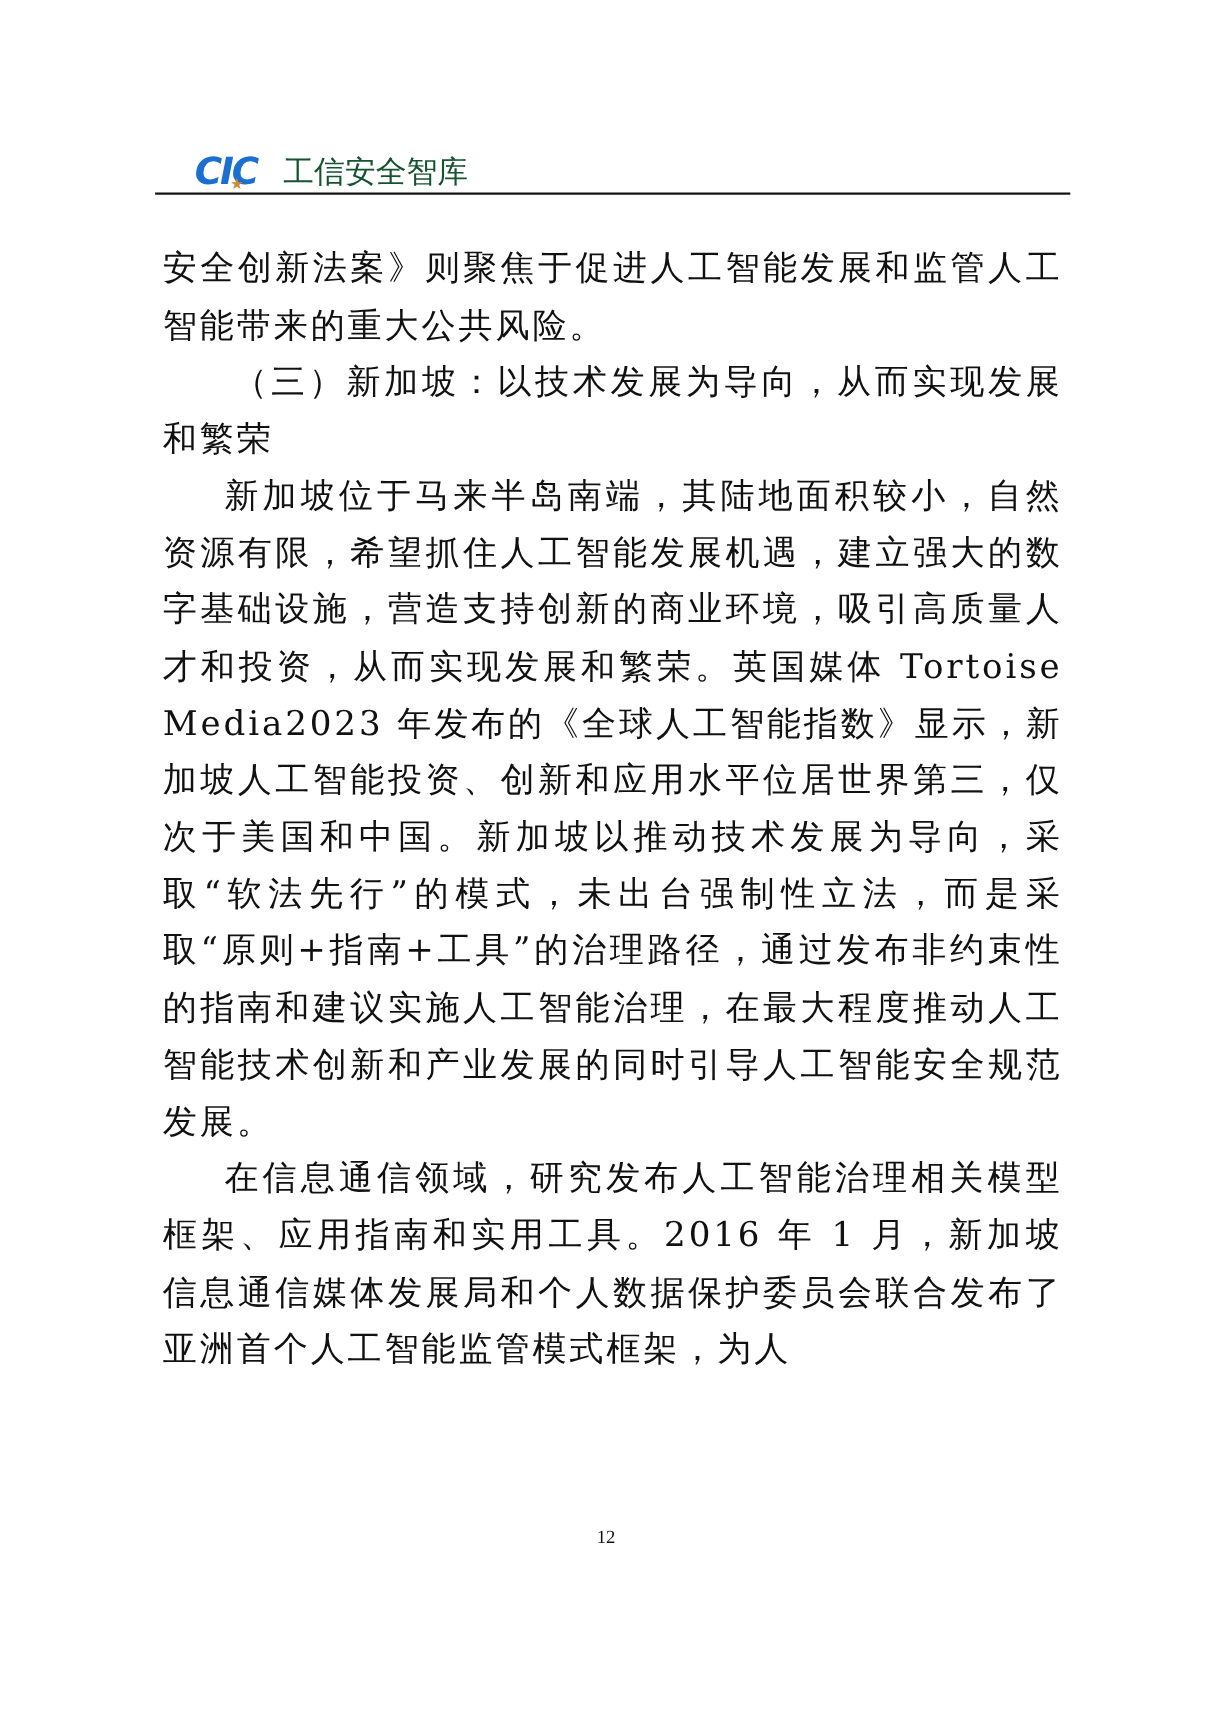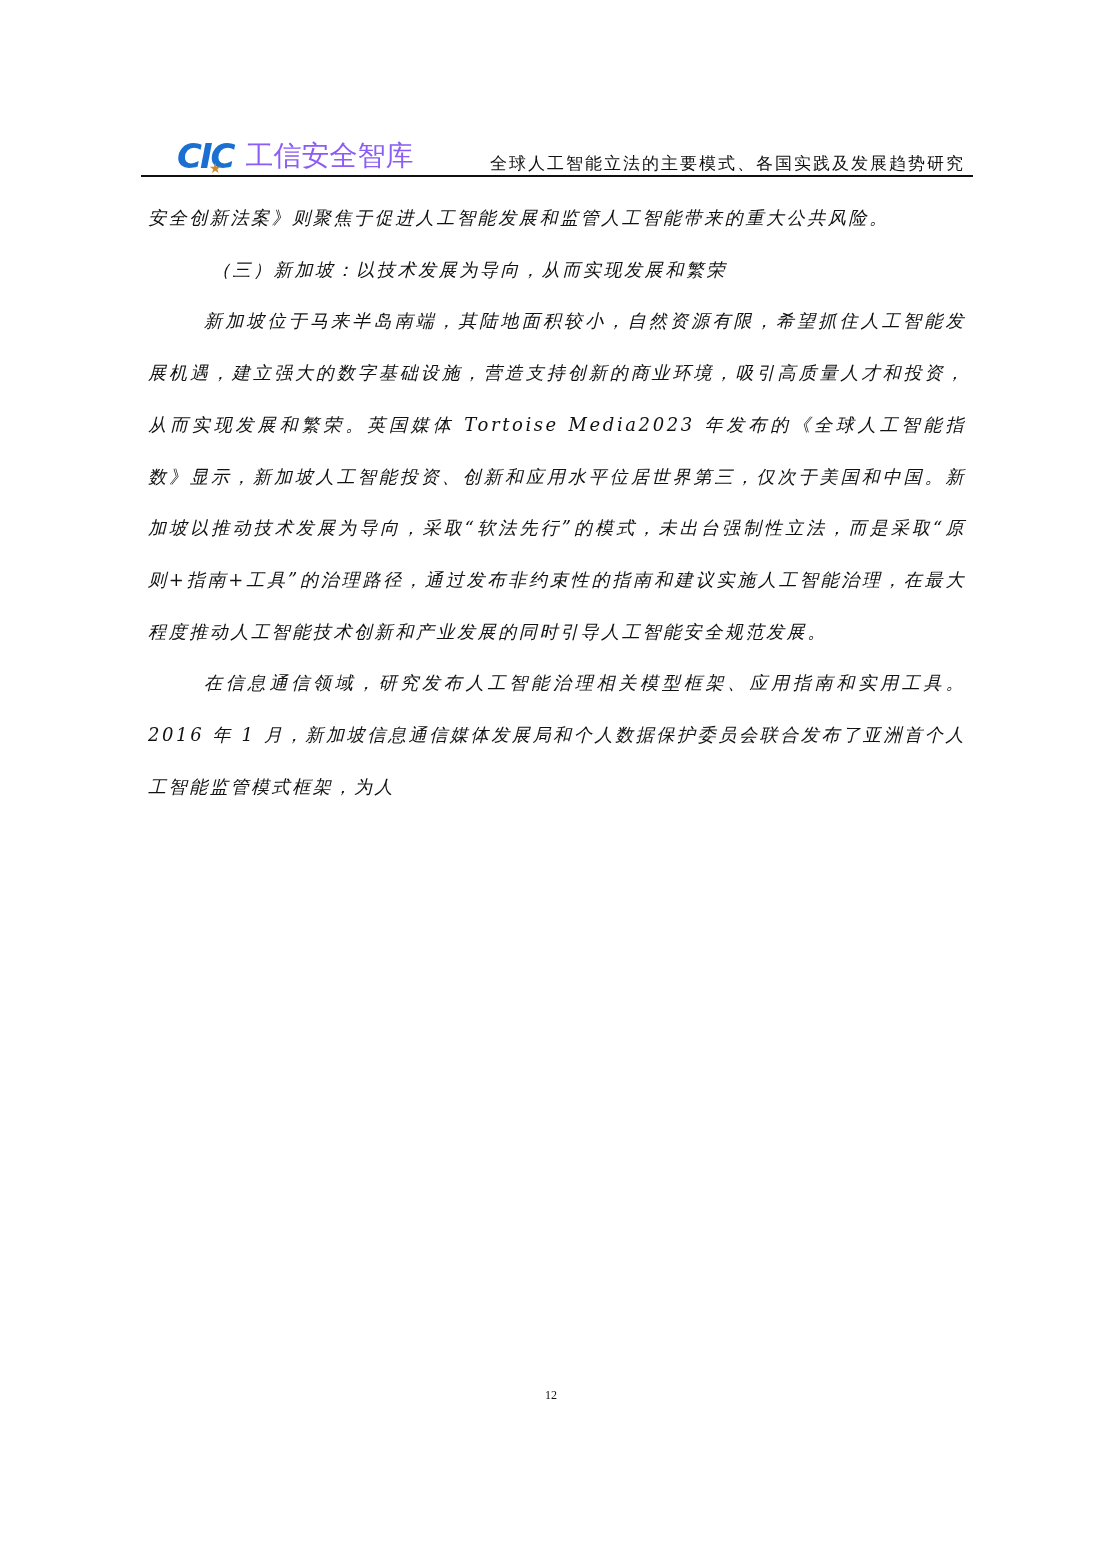--- a/index.html
+++ b/index.html
@@ -1,41 +1,40 @@
 <!DOCTYPE html>
 <html><head>
   <meta charset="utf-8">
   <style>
     html, body { margin: 0; padding: 0; background: #ffffff; }
     body { width: 1102px; height: 1559px; position: relative; overflow: hidden; color: #111; }
     .header { position: absolute; left: 141px; top: 136px; width: 832px; height: 42px; }
     .logo { position: absolute; left: 20px; top: 2px; display: flex; align-items: center; height: 36px; }
     .logo-cic { font-family: "DejaVu Sans", sans-serif; font-weight: bold; font-style: italic; font-size: 34px; color: #1a6fd0; letter-spacing: -2px; line-height: 36px; position: relative; margin-left: 16px; }
     .logo-star { color: #d08a2a; font-size: 14px; position: absolute; left: 32px; top: 12px; }
-    .logo-text { font-family: "DejaVu Sans", sans-serif; font-size: 28px; color: #8b5cf6; margin-left: 12px; letter-spacing: 0px; line-height: 36px; }
+    .logo-text { font-family: "DejaVu Sans", sans-serif; font-size: 28px; color: #14532d; margin-left: 24px; letter-spacing: 0px; line-height: 36px; }
     .header-title { position: absolute; right: 8px; top: 16px; font-family: "DejaVu Serif", serif; font-size: 17px; letter-spacing: 2px; color: #111; }
     .header-rule { position: absolute; left: 0; top: 39px; width: 832px; height: 2px; background: #111; }
-    .body-text { position: absolute; left: 148px; top: 192px; width: 818px; font-family: "DejaVu Serif", serif; font-size: 18px; line-height: 51.7px; letter-spacing: 2.6px; text-align: justify; font-style: italic; }
+    .body-text { position: absolute; left: 148px; top: 219px; width: 818px; font-family: "DejaVu Serif", serif; font-size: 31px; line-height: 51.7px; letter-spacing: 2.6px; text-align: justify; }
     .body-text p { margin: 0; }
     .indent { text-indent: 56px; }
     .section-heading { text-indent: 64px; }
-    .page-number { position: absolute; left: 0; width: 1102px; top: 1388px; text-align: center; font-family: "Liberation Serif", serif; font-size: 12px; }
+    .page-number { position: absolute; left: 0; width: 1102px; top: 1388px; text-align: center; font-family: "Liberation Serif", serif; font-size: 17px; }
   </style>
 </head>
 <body>
 
 <div class="header">
   <div class="logo">
     <span class="logo-cic">
       <span>CIC</span>
       <span class="logo-star">★</span>
     </span>
     <span class="logo-text">工信安全智库</span>
   </div>
-  <div class="header-title">全球人工智能立法的主要模式、各国实践及发展趋势研究</div>
   <div class="header-rule"></div>
 </div>
 
 <div class="body-text">
   <p>安全创新法案》则聚焦于促进人工智能发展和监管人工智能带来的重大公共风险。</p>
   <p class="section-heading">（三）新加坡：以技术发展为导向，从而实现发展和繁荣</p>
   <p class="indent">新加坡位于马来半岛南端，其陆地面积较小，自然资源有限，希望抓住人工智能发展机遇，建立强大的数字基础设施，营造支持创新的商业环境，吸引高质量人才和投资，从而实现发展和繁荣。英国媒体 Tortoise Media2023 年发布的《全球人工智能指数》显示，新加坡人工智能投资、创新和应用水平位居世界第三，仅次于美国和中国。新加坡以推动技术发展为导向，采取“软法先行”的模式，未出台强制性立法，而是采取“原则+指南+工具”的治理路径，通过发布非约束性的指南和建议实施人工智能治理，在最大程度推动人工智能技术创新和产业发展的同时引导人工智能安全规范发展。</p>
   <p class="indent">在信息通信领域，研究发布人工智能治理相关模型框架、应用指南和实用工具。2016 年 1 月，新加坡信息通信媒体发展局和个人数据保护委员会联合发布了亚洲首个人工智能监管模式框架，为人</p>
 </div>
 

